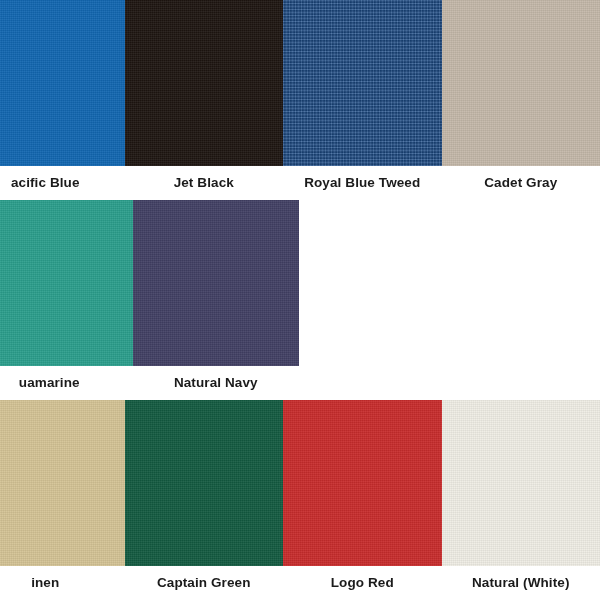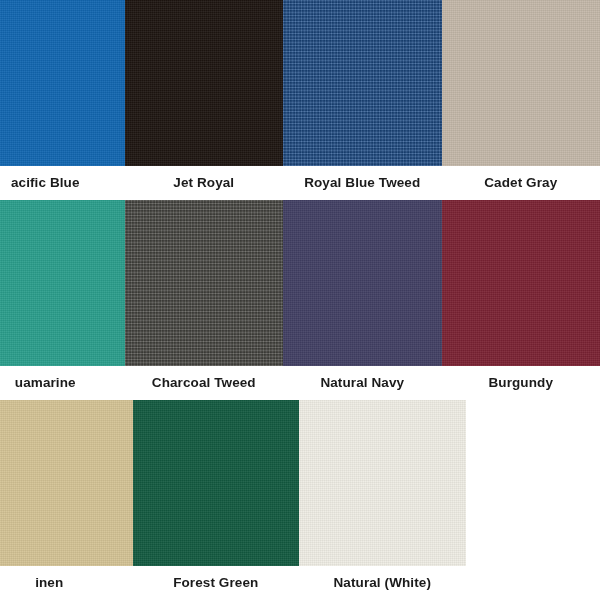--- a/index.html
+++ b/index.html
@@ -113,21 +113,21 @@
   <div class="swatch-row">
     <div class="swatch-cell">
       <div class="swatch-color" style="background-color: rgb(17, 102, 176);"></div>
       <div class="swatch-label-band">
         <span class="swatch-label">acific Blue</span>
       </div>
     </div>
     <div class="swatch-cell">
       <div class="swatch-color" style="background-color: rgb(29, 21, 17);"></div>
       <div class="swatch-label-band">
-        <span class="swatch-label">Jet Royal</span>
+        <span class="swatch-label">Jet Black</span>
       </div>
     </div>
     <div class="swatch-cell">
       <div class="swatch-color tweed" style="background-color: rgb(30, 79, 140);"></div>
       <div class="swatch-label-band">
         <span class="swatch-label">Royal Blue Tweed</span>
       </div>
     </div>
     <div class="swatch-cell">
       <div class="swatch-color" style="background-color: rgb(195, 183, 168);"></div>
@@ -138,50 +138,44 @@
   </div>
 
   <div class="swatch-row">
     <div class="swatch-cell">
       <div class="swatch-color" style="background-color: rgb(42, 158, 139);"></div>
       <div class="swatch-label-band">
         <span class="swatch-label">uamarine</span>
       </div>
     </div>
     <div class="swatch-cell">
-      <div class="swatch-color tweed" style="background-color: rgb(75, 74, 69);"></div>
-      <div class="swatch-label-band">
-        <span class="swatch-label">Charcoal Tweed</span>
-      </div>
-    </div>
-    <div class="swatch-cell">
       <div class="swatch-color" style="background-color: rgb(65, 63, 99);"></div>
       <div class="swatch-label-band">
         <span class="swatch-label">Natural Navy</span>
-      </div>
-    </div>
-    <div class="swatch-cell">
-      <div class="swatch-color" style="background-color: rgb(122, 34, 51);"></div>
-      <div class="swatch-label-band">
-        <span class="swatch-label">Burgundy</span>
       </div>
     </div>
   </div>
 
   <div class="swatch-row">
     <div class="swatch-cell">
       <div class="swatch-color" style="background-color: rgb(211, 194, 148);"></div>
       <div class="swatch-label-band">
         <span class="swatch-label">inen</span>
       </div>
     </div>
     <div class="swatch-cell">
       <div class="swatch-color" style="background-color: rgb(19, 90, 64);"></div>
       <div class="swatch-label-band">
-        <span class="swatch-label">Forest Green</span>
+        <span class="swatch-label">Captain Green</span>
+      </div>
+    </div>
+    <div class="swatch-cell">
+      <div class="swatch-color" style="background-color: rgb(199, 43, 43);"></div>
+      <div class="swatch-label-band">
+        <span class="swatch-label">Logo Red</span>
       </div>
     </div>
     <div class="swatch-cell">
       <div class="swatch-color" style="background-color: rgb(238, 236, 228);"></div>
       <div class="swatch-label-band">
         <span class="swatch-label">Natural (White)</span>
       </div>
     </div>
   </div>
 

